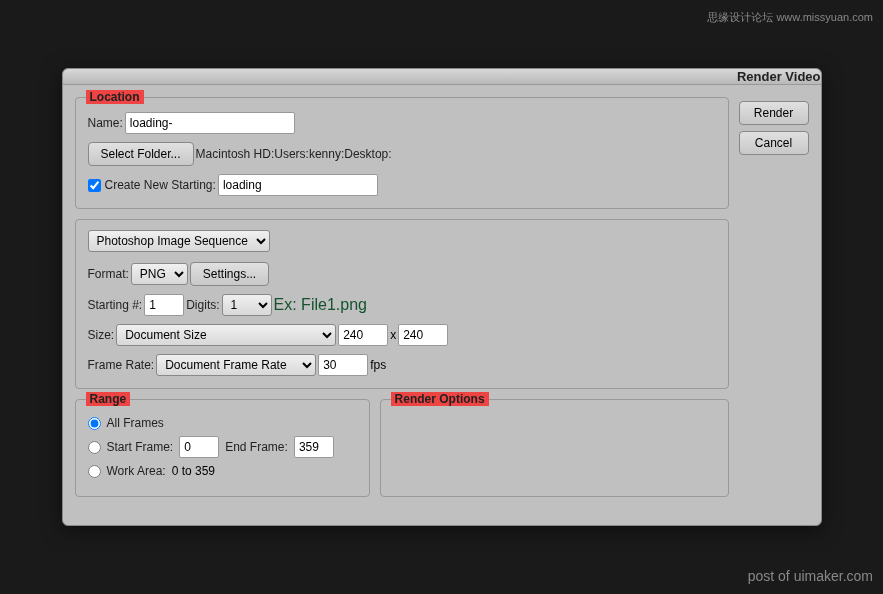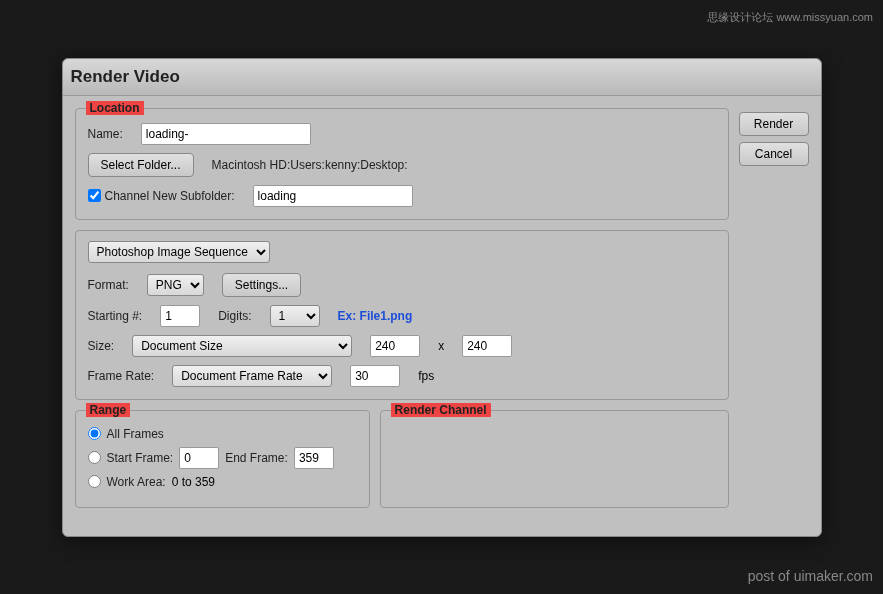--- a/index.html
+++ b/index.html
@@ -33,23 +33,22 @@
       background: #c0c0c0;
       border: 1px solid #888;
       border-radius: 6px;
       width: 760px;
       padding: 0 0 16px 0;
       box-shadow: 0 4px 20px rgba(0,0,0,0.5);
     }
     .dialog-title {
       background: linear-gradient(to bottom, #d8d8d8, #b8b8b8);
       border-radius: 6px 6px 0 0;
-      text-align: left;
-      padding: 8px;
-      font-size: 17px;
+      text-align: right;
+      font-size: 13px;
       font-weight: bold;
       color: #222;
       border-bottom: 1px solid #999;
     }
     .dialog-body {
       display: flex;
       padding: 12px;
       gap: 10px;
     }
     .dialog-main {
@@ -78,21 +77,21 @@
       background: #ef4444;
       padding: 0 4px;
       font-size: 12px;
       font-weight: bold;
       color: #222;
     }
     .row {
       display: flex;
       align-items: center;
       margin-bottom: 8px;
-      gap: 18px;
+      gap: 2px;
     }
     .row:last-child { margin-bottom: 0; }
     label {
       color: #222;
     }
     input[type="text"] {
       background: white;
       border: 1px solid #999;
       border-radius: 2px;
       padding: 8px 4px;
@@ -179,23 +178,22 @@
       height: 22px;
       background: #c0c0c0;
       border: 1px solid #888;
       display: inline-block;
     }
     .path-text {
       color: #222;
       font-size: 12px;
     }
     .ex-text {
-      color: #1d4ed8;
-      font-size: 12px;
-      font-weight: bold;
+      color: #14532d;
+      font-size: 16px;
     }
   </style>
 </head>
 <body>
 
 <div class="watermark-top">思缘设计论坛 www.missyuan.com</div>
 <div class="watermark-bottom">post of uimaker.com</div>
 
 <div class="dialog">
   <div class="dialog-title">Render Video</div>
@@ -208,21 +206,21 @@
           <label>Name:</label>
           <input type="text" class="field-name" value="loading-" style="">
         </div>
         <div class="row">
           <button class="btn">Select Folder...</button>
           <span class="path-text">Macintosh HD:Users:kenny:Desktop:</span>
         </div>
         <div class="row">
           <div class="checkbox-row">
             <input type="checkbox" checked="" style="">
-            <label>Channel New Subfolder:</label>
+            <label>Create New Starting:</label>
           </div>
           <input type="text" class="field-subfolder" value="loading" style="">
         </div>
       </div>
 
       <div class="format-section">
         <div class="format-header">
           <select>
             <option>Photoshop Image Sequence</option>
           </select>
@@ -280,21 +278,21 @@
             </div>
             <div class="radio-row">
               <input type="radio" name="range" style="">
               <label>Work Area:</label>
               <span>0 to 359</span>
             </div>
           </div>
         </div>
 
         <div class="section render-options-section">
-          <span class="section-label">Render Channel</span>
+          <span class="section-label">Render Options</span>
         </div>
       </div>
 
     </div>
 
     <div class="dialog-buttons">
       <button class="btn btn-primary">Render</button>
       <button class="btn btn-primary">Cancel</button>
     </div>
   </div>

